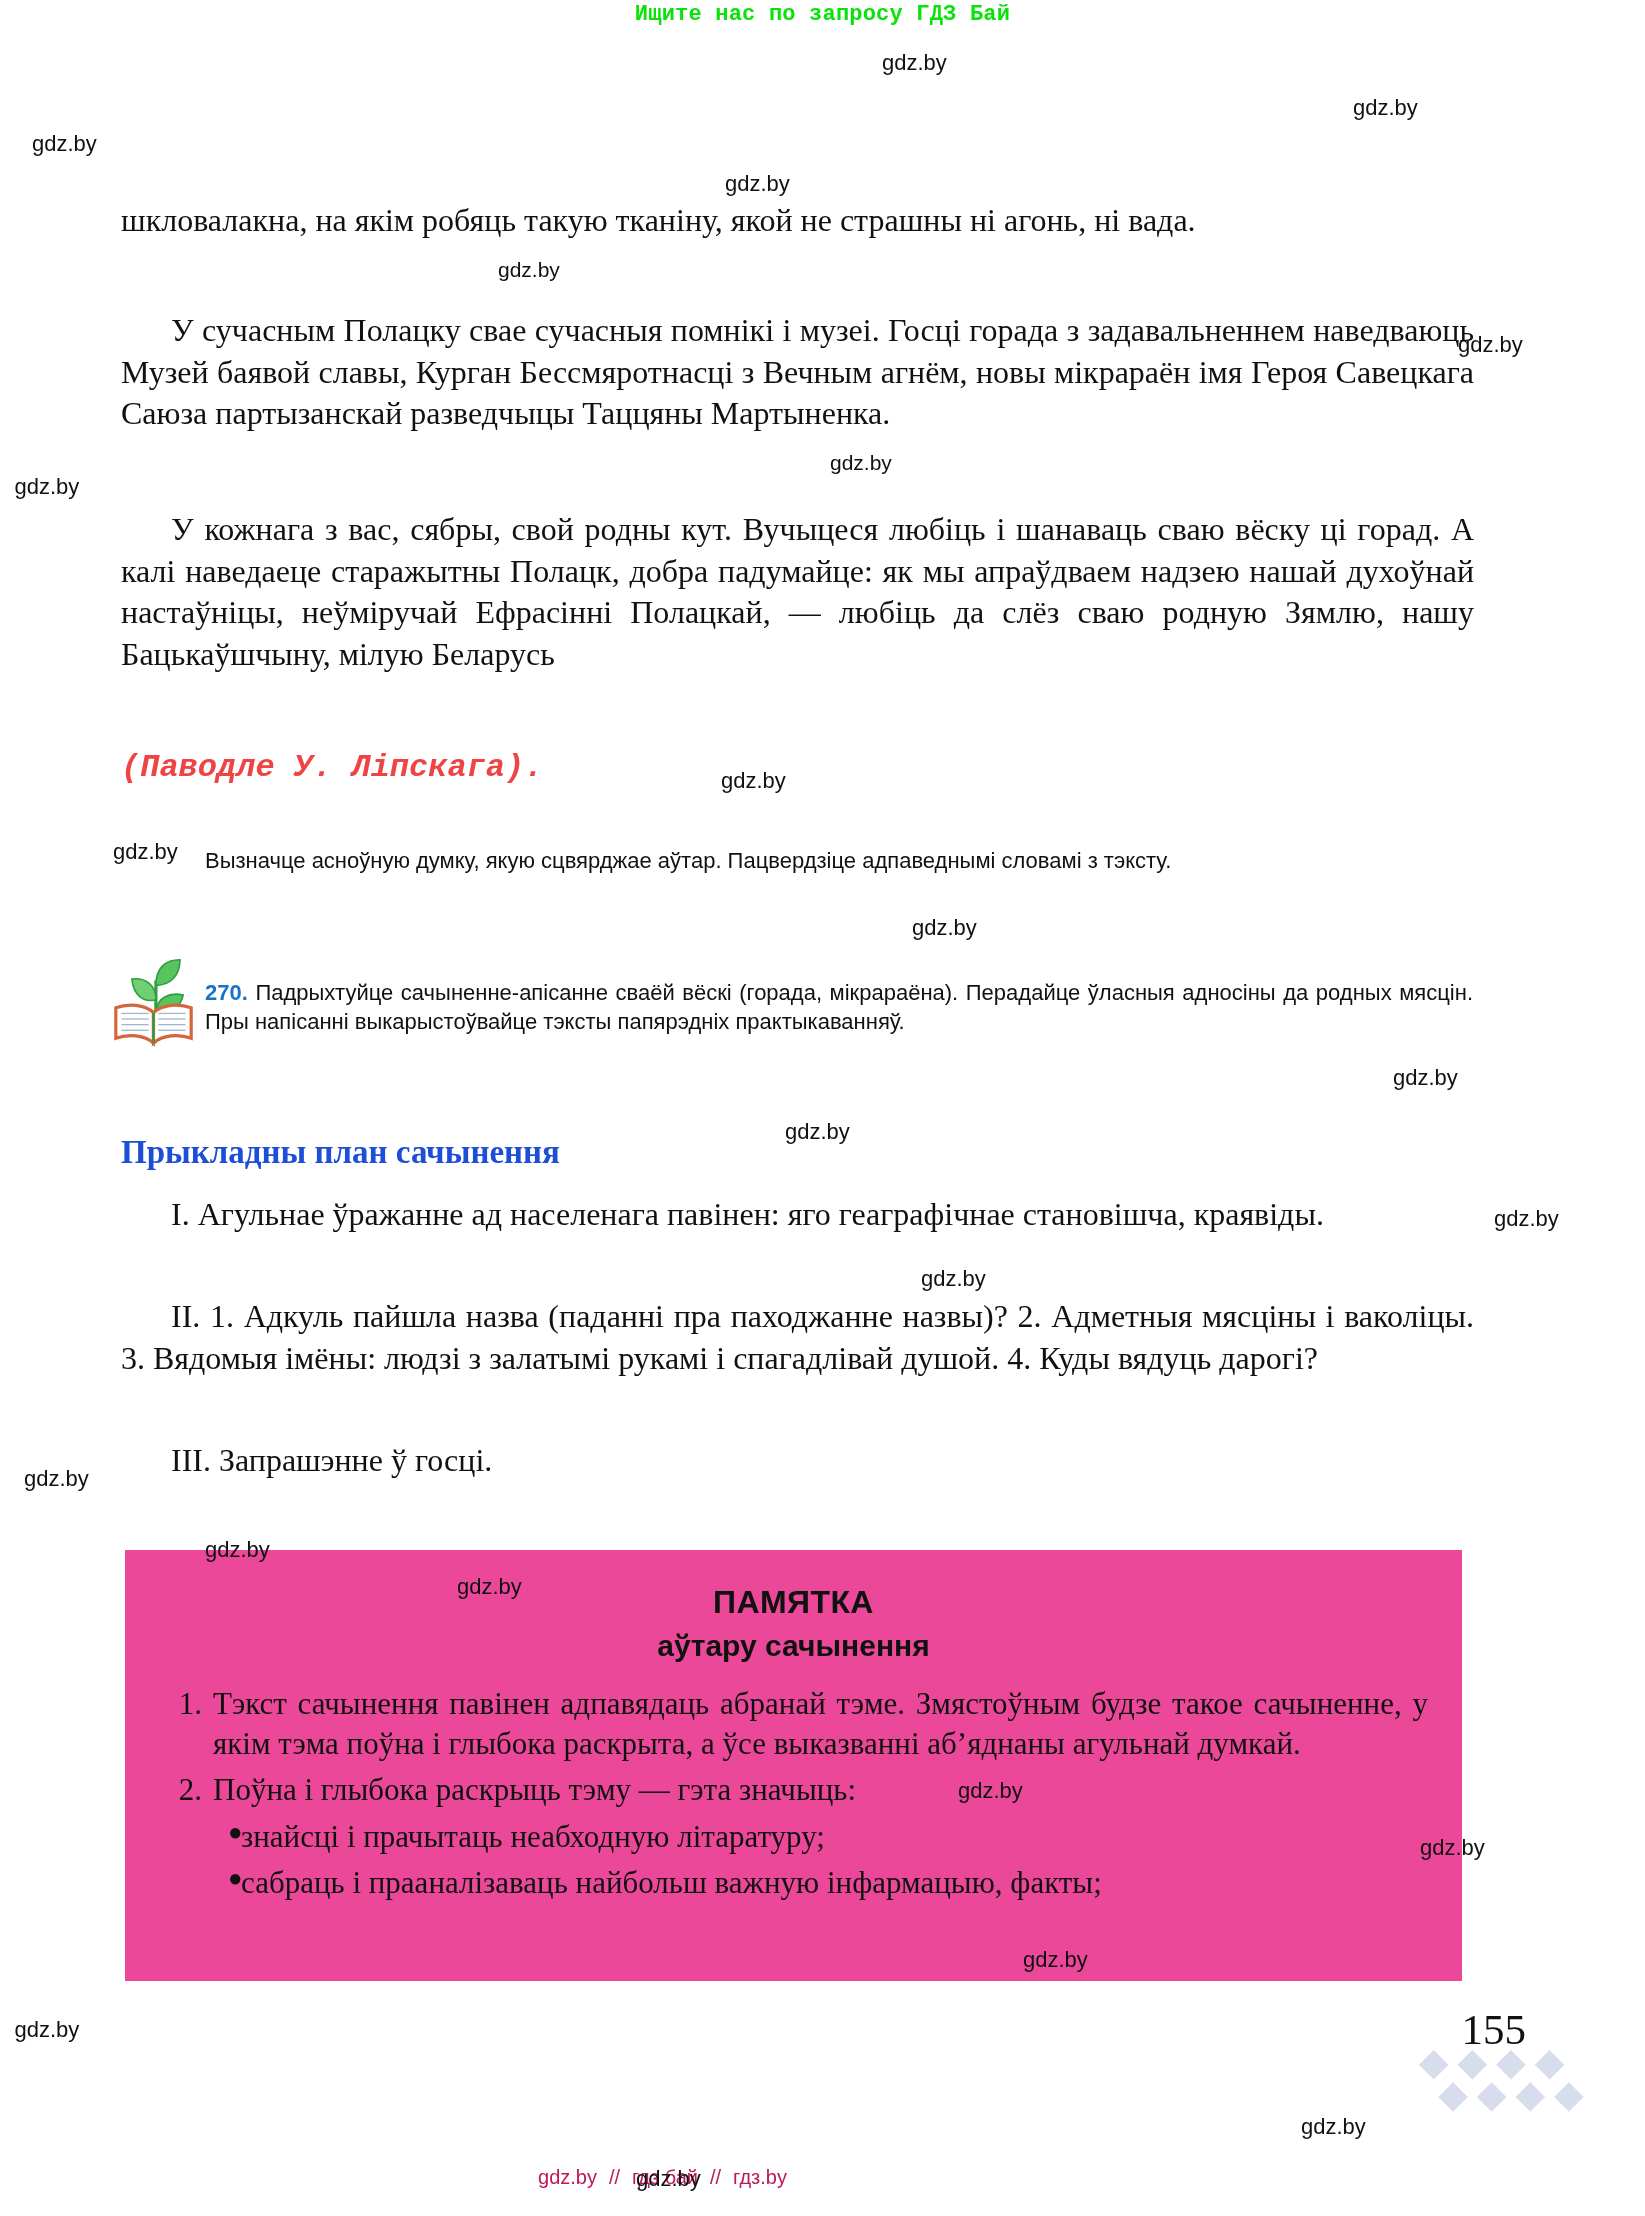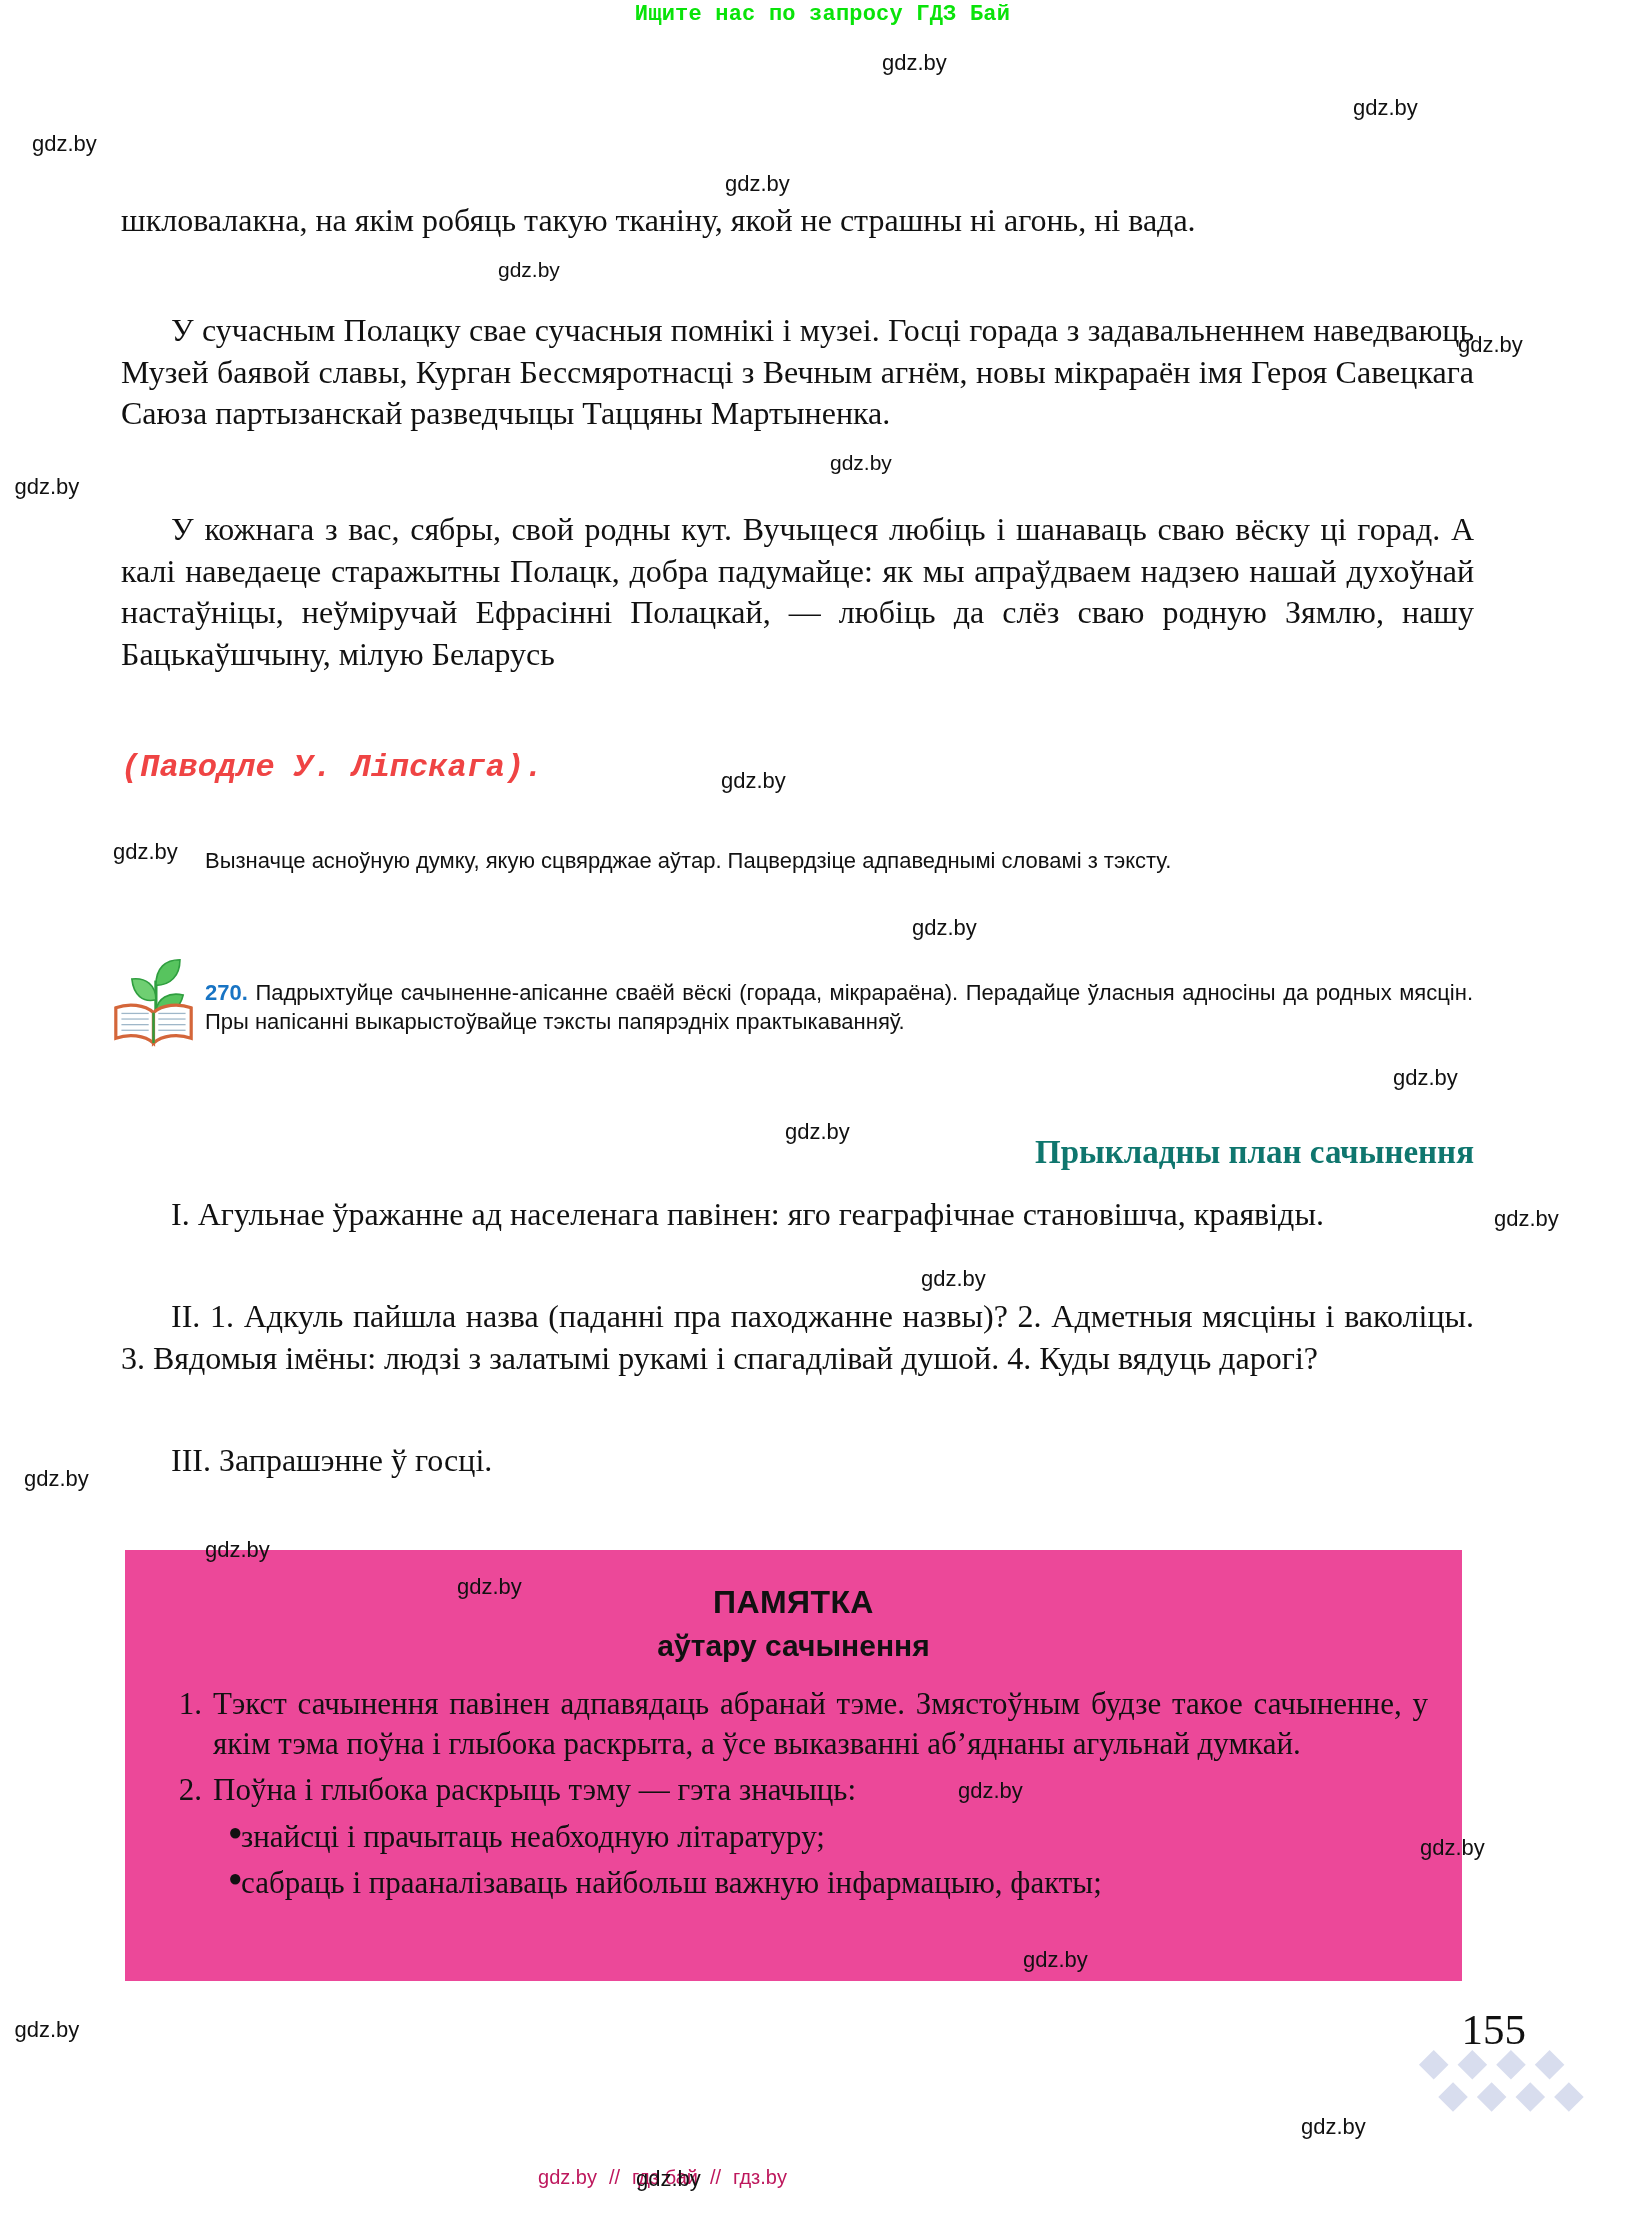--- a/index.html
+++ b/index.html
@@ -37,21 +37,21 @@
   
   .blk{position:absolute;}
 
   
   .ex-num{color:#1874c4;font-weight:bold;font-family:"Liberation Sans",sans-serif;}
   .ex-icon{position:absolute;left:111px;top:958px;width:85px;height:90px;}
 
   
   .plan-h{
     font-family:"Liberation Serif", serif;font-weight:bold;
-    font-size:33px;text-align:right;color:#0f766e;
+    font-size:33px;text-align:left;color:#1d4ed8;
   }
 
   
   .memo{
     position:absolute;left:125px;top:1550px;width:1337px;height:431px;
     background:#ec4899;
   }
   .memo-title{
     text-align:center;font-family:"Liberation Sans",sans-serif;
     font-weight:bold;font-size:32px;color:#111;letter-spacing:0.4px;

